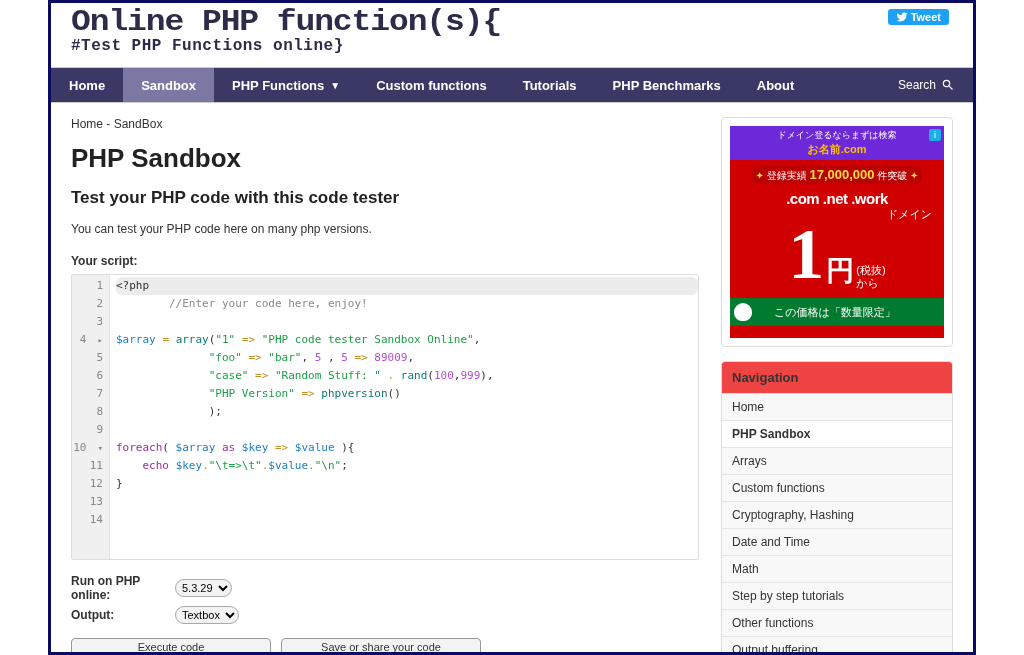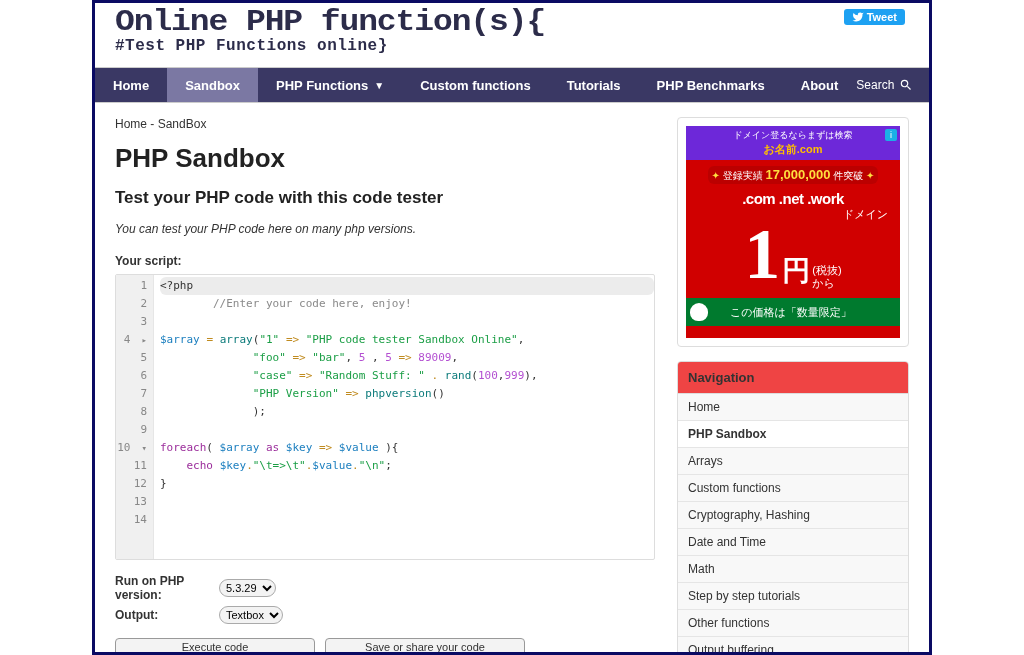--- a/index.html
+++ b/index.html
@@ -1,17 +1,17 @@
 <!DOCTYPE html>
 <html><head>
 <meta charset="utf-8">
 <style>
   * { margin: 0; padding: 0; box-sizing: border-box; }
   body { font-family: "Helvetica Neue", Arial, sans-serif; font-size: 13px; color: #333; background: #fff; }
-  .frame { width: 840px; height: 655px; border: 3px solid #0a0a63; margin: 0 auto; position: relative; overflow: hidden; background: #fff; }
+  .frame { width: 928px; height: 655px; border: 3px solid #0a0a63; margin: 0 auto; position: relative; overflow: hidden; background: #fff; }
 
   .header { padding: 2px 20px 0 20px; position: relative; }
   .site-title { font-family: "Courier New", monospace; font-size: 30px; font-weight: bold; color: #2c2c4a; letter-spacing: -1px; transform: scaleX(1.1); transform-origin: left; }
   .site-subtitle { font-family: "Courier New", monospace; font-size: 16px; color: #2c2c4a; font-weight: bold; margin-top: -2px; letter-spacing: 0.5px; }
   .tweet-btn { position: absolute; right: 24px; top: 6px; background: #1da1f2; color: #fff; border-radius: 3px; padding: 2px 8px; font-size: 11px; font-weight: bold; display: flex; align-items: center; gap: 3px; cursor: pointer; }
   .tweet-btn svg { width: 12px; height: 12px; fill: #fff; }
 
   .navbar-wrap { background: #3a3864; border-top: 1px solid #ccc; border-bottom: 1px solid #ccc; margin-top: 12px; }
   .navbar { display: flex; align-items: center; height: 34px; }
   .nav-item { color: #fff; font-weight: bold; font-size: 13px; padding: 0 18px; height: 34px; display: flex; align-items: center; cursor: pointer; white-space: nowrap; }
@@ -19,21 +19,21 @@
   .caret { margin-left: 6px; font-size: 10px; }
   .nav-search { margin-left: auto; margin-right: 18px; color: #fff; font-size: 12px; display: flex; align-items: center; gap: 5px; cursor: pointer; }
   .nav-search svg { width: 14px; height: 14px; fill: #fff; }
 
   .content { display: flex; padding: 14px 20px 0 20px; gap: 22px; }
   .main { flex: 1; min-width: 0; }
   .breadcrumb { font-size: 12px; color: #333; margin-bottom: 12px; }
   .breadcrumb a { color: #333; text-decoration: none; }
   h1.page-title { font-size: 26px; font-weight: bold; color: #222; margin-bottom: 14px; }
   h2.page-sub { font-size: 17px; font-weight: bold; color: #222; margin-bottom: 14px; }
-  .intro { font-size: 12px; color: #333; margin-bottom: 18px; font-style: italic; }
+  .intro { font-size: 12px; color: #333; margin-bottom: 18px; }
   .script-label { font-size: 12px; font-weight: bold; margin-bottom: 6px; }
 
   .editor { border: 1px solid #ddd; border-radius: 2px; height: 286px; background: #fff; display: flex; font-family: Menlo, Consolas, monospace; font-size: 11px; line-height: 18px; overflow: hidden; }
   .gutter { width: 38px; background: #f0f0f0; color: #888; text-align: right; padding: 2px 6px 2px 0; border-right: 1px solid #e6e6e6; user-select: none; }
   .gutter .ln { height: 18px; }
   .code { flex: 1; padding: 2px 0 2px 6px; white-space: pre; overflow: hidden; }
   .code .line { height: 18px; }
   .c-comment { color: #8a8a8a; }
   .c-var { color: #1c7fbf; }
   .c-str { color: #1a9e45; }
@@ -133,21 +133,21 @@
             <div class="ln">11</div>
             <div class="ln">12</div>
             <div class="ln">13</div>
             <div class="ln">14</div>
           </div>
         <div class="code" id="code"><div class="line"><span class="first-line-bg">&lt;?php</span></div><div class="line">        <span class="c-comment">//Enter your code here, enjoy!</span></div><div class="line"></div><div class="line"><span class="c-var">$array</span> <span class="c-op">=</span> <span class="c-func">array</span><span class="c-punc">(</span><span class="c-str">"1"</span> <span class="c-op">=&gt;</span> <span class="c-str">"PHP code tester Sandbox Online"</span><span class="c-punc">,</span></div><div class="line">              <span class="c-str">"foo"</span> <span class="c-op">=&gt;</span> <span class="c-str">"bar"</span><span class="c-punc">,</span> <span class="c-num">5</span> <span class="c-punc">,</span> <span class="c-num">5</span> <span class="c-op">=&gt;</span> <span class="c-num">89009</span><span class="c-punc">,</span></div><div class="line">              <span class="c-str">"case"</span> <span class="c-op">=&gt;</span> <span class="c-str">"Random Stuff: "</span> <span class="c-op">.</span> <span class="c-func">rand</span><span class="c-punc">(</span><span class="c-num">100</span><span class="c-punc">,</span><span class="c-num">999</span><span class="c-punc">),</span></div><div class="line">              <span class="c-str">"PHP Version"</span> <span class="c-op">=&gt;</span> <span class="c-func">phpversion</span><span class="c-punc">()</span></div><div class="line">              <span class="c-punc">);</span></div><div class="line"></div><div class="line"><span class="c-key">foreach</span><span class="c-punc">(</span> <span class="c-var">$array</span> <span class="c-key">as</span> <span class="c-var">$key</span> <span class="c-op">=&gt;</span> <span class="c-var">$value</span> <span class="c-punc">){</span></div><div class="line">    <span class="c-key">echo</span> <span class="c-var">$key</span><span class="c-op">.</span><span class="c-str">"\t=&gt;\t"</span><span class="c-op">.</span><span class="c-var">$value</span><span class="c-op">.</span><span class="c-str">"\n"</span><span class="c-punc">;</span></div><div class="line"><span class="c-punc">}</span></div><div class="line"></div><div class="line"></div></div>
       </div>
 
       <div class="controls">
         <div class="controls-row">
-          <label>Run on PHP version:</label>
+          <label>Run on PHP online:</label>
           <select>
             <option>5.3.29</option>
           </select>
         </div>
         <div class="controls-row">
           <label>Output:</label>
           <select>
             <option>Textbox</option>
           </select>
         </div>

